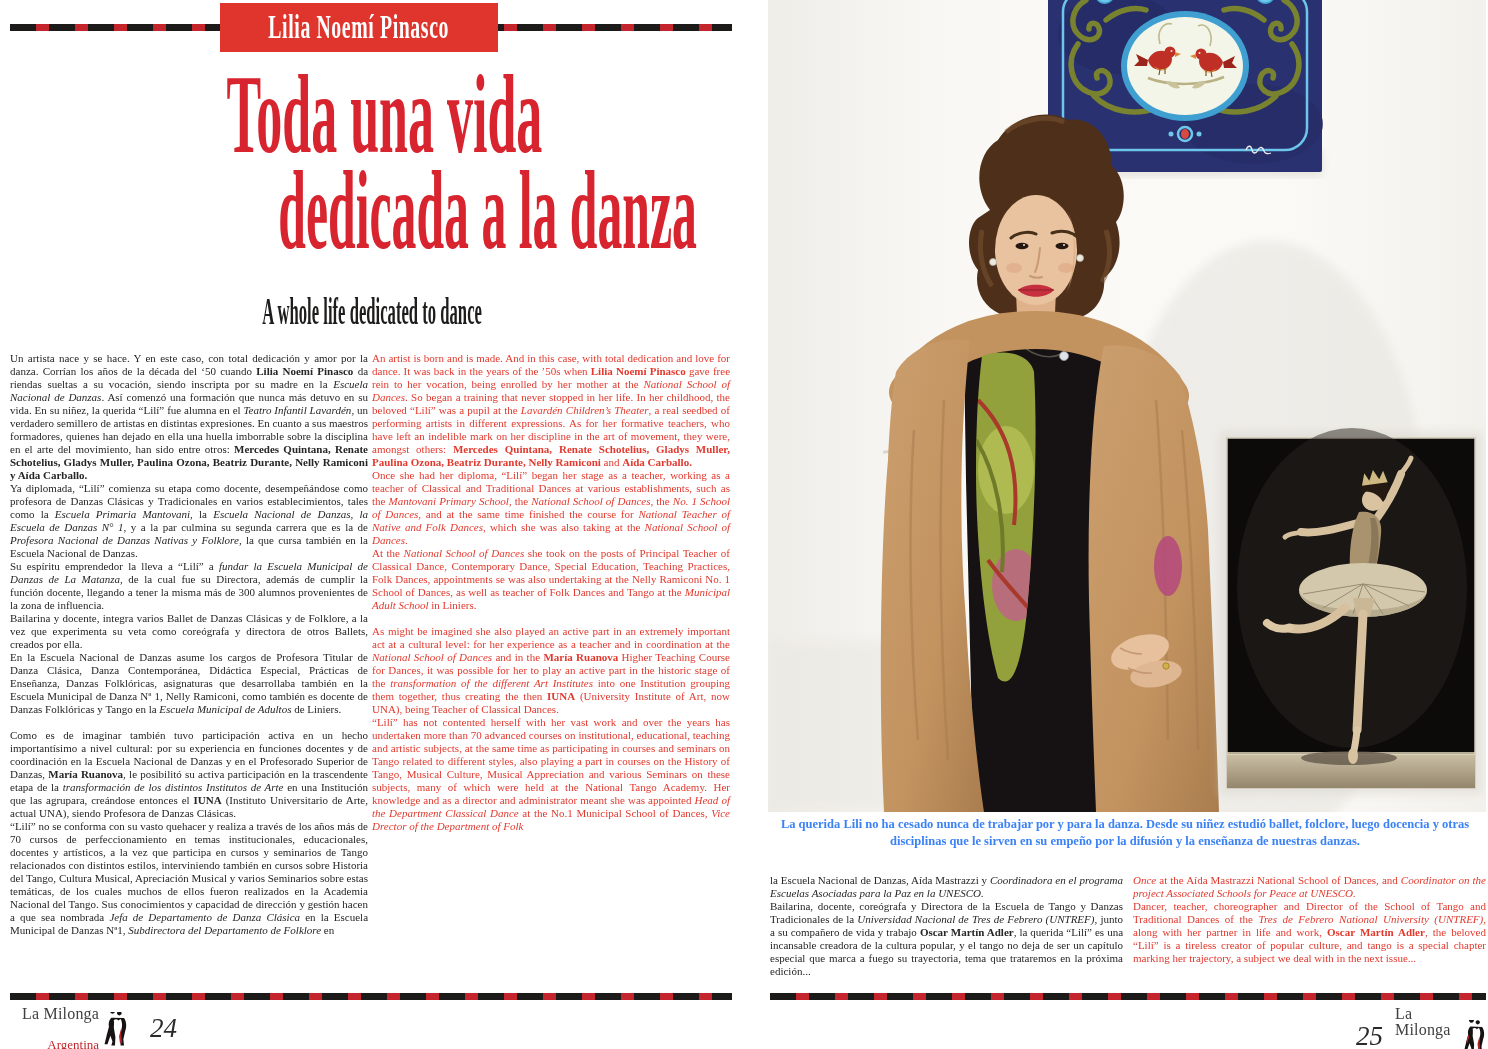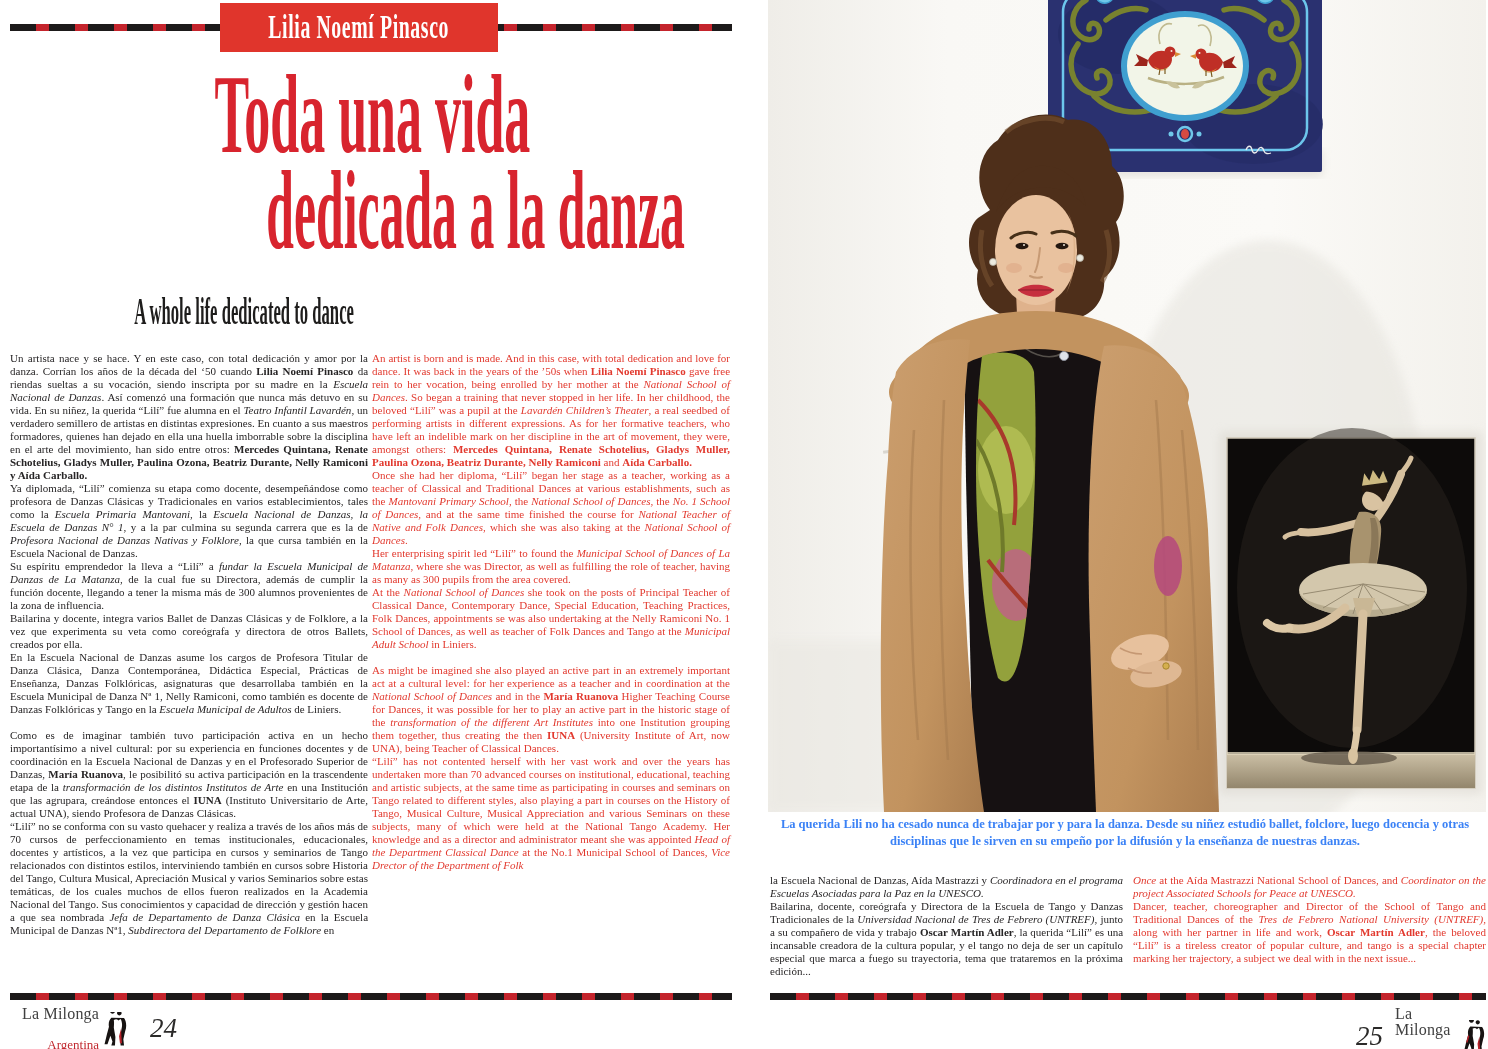--- a/index.html
+++ b/index.html
@@ -16,26 +16,26 @@
   
   .banner{
     left:220px;top:3px;width:278px;height:49px;background:#e0352c;
     display:flex;align-items:center;justify-content:center;z-index:3;
   }
   .banner span{
     display:inline-block;transform:scaleX(.60);transform-origin:center;
     white-space:nowrap;color:#ffffff;font-weight:700;font-size:33px;letter-spacing:1px;
   }
   
-  .title{left:0;top:66px;width:744px;text-align:center;color:#d8242e;font-weight:700;}
+  .title{left:12px;top:66px;width:744px;text-align:center;color:#d8242e;font-weight:700;}
   .title .l1,.title .l2{display:block;line-height:96px;font-size:113px;white-space:nowrap;}
   .title .l1 span,.title .l2 span{display:inline-block;transform-origin:center;white-space:nowrap;}
   .title .l1 span{transform:scaleX(.46);}
   .title .l2 span{transform:scaleX(.44);}
-  .subtitle{left:0;top:290px;width:744px;color:#1e1d1c;font-weight:700;font-size:37px;}
+  .subtitle{left:0;top:290px;width:744px;text-align:center;color:#1e1d1c;font-weight:700;font-size:37px;}
   .subtitle span{display:inline-block;transform:scaleX(.45);transform-origin:center;white-space:nowrap;}
   
   .col{top:352px;width:358px;font-size:11px;line-height:13px;text-align:justify;}
   .col p{margin:0;}
   .col p.gap{margin-top:13px;}
   .col b{font-weight:700;}
   .col i{font-style:italic;}
   #col-es-l{left:10px;color:#272526;}
   #col-en-l{left:372px;color:#e2392e;}
   #col-es-r{left:770px;top:874px;width:353px;color:#272526;}
@@ -81,21 +81,20 @@
     <p><span>Ya diplomada, “Lilí” comienza su etapa como docente, desempeñándose como profesora de Danzas Clásicas y Tradicionales en varios establecimientos, tales como la </span><i>Escuela Primaria Mantovani</i><span>, la </span><i>Escuela Nacional de Danzas, la Escuela de Danzas N° 1</i><span>, y a la par culmina su segunda carrera que es la de </span><i>Profesora Nacional de Danzas Nativas y Folklore</i><span>, la que cursa también en la Escuela Nacional de Danzas.</span></p>
     <p><span>Su espíritu emprendedor la lleva a “Lilí” a </span><i>fundar la Escuela Municipal de Danzas de La Matanza</i><span>, de la cual fue su Directora, además de cumplir la función docente, llegando a tener la misma más de 300 alumnos provenientes de la zona de influencia.</span></p>
     <p><span>Bailarina y docente, integra varios Ballet de Danzas Clásicas y de Folklore, a la vez que experimenta su veta como coreógrafa y directora de otros Ballets, creados por ella.</span></p>
     <p><span>En la Escuela Nacional de Danzas asume los cargos de Profesora Titular de Danza Clásica, Danza Contemporánea, Didáctica Especial, Prácticas de Enseñanza, Danzas Folklóricas, asignaturas que desarrollaba también en la Escuela Municipal de Danza Nª 1, Nelly Ramiconi, como también es docente de Danzas Folklóricas y Tango en la </span><i>Escuela Municipal de Adultos</i><span> de Liniers.</span></p>
     <p class="gap"><span>Como es de imaginar también tuvo participación activa en un hecho importantísimo a nivel cultural: por su experiencia en funciones docentes y de coordinación en la Escuela Nacional de Danzas y en el Profesorado Superior de Danzas, </span><b>María Ruanova</b><span>, le posibilitó su activa participación en la trascendente etapa de la </span><i>transformación de los distintos Institutos de Arte</i><span> en una Institución que las agrupara, creándose entonces el </span><b>IUNA</b><span> (Instituto Universitario de Arte, actual UNA), siendo Profesora de Danzas Clásicas.</span></p>
     <p><span>“Lilí” no se conforma con su vasto quehacer y realiza a través de los años más de 70 cursos de perfeccionamiento en temas institucionales, educacionales, docentes y artísticos, a la vez que participa en cursos y seminarios de Tango relacionados con distintos estilos, interviniendo también en cursos sobre Historia del Tango, Cultura Musical, Apreciación Musical y varios Seminarios sobre estas temáticas, de los cuales muchos de ellos fueron realizados en la Academia Nacional del Tango. Sus conocimientos y capacidad de dirección y gestión hacen a que sea nombrada </span><i>Jefa de Departamento de Danza Clásica</i><span> en la Escuela Municipal de Danzas Nª1, </span><i>Subdirectora del Departamento de Folklore</i><span> en</span></p>
   </div>
 <div id="col-en-l" class="abs col">
     <p><span>An artist is born and is made. And in this case, with total dedication and love for dance. It was back in the years of the ’50s when </span><b>Lilia Noemí Pinasco</b><span> gave free rein to her vocation, being enrolled by her mother at the </span><i>National School of Dances</i><span>. So began a training that never stopped in her life. In her childhood, the beloved “Lilí” was a pupil at the </span><i>Lavardén Children’s Theater</i><span>, a real seedbed of performing artists in different expressions. As for her formative teachers, who have left an indelible mark on her discipline in the art of movement, they were, amongst others: </span><b>Mercedes Quintana, Renate Schotelius, Gladys Muller, Paulina Ozona, Beatriz Durante, Nelly Ramiconi</b><span> and </span><b>Aída Carballo.</b></p>
     <p><span>Once she had her diploma, “Lilí” began her stage as a teacher, working as a teacher of Classical and Traditional Dances at various establishments, such as the </span><i>Mantovani Primary School,</i><span> the </span><i>National School of Dances,</i><span> the </span><i>No. 1 School of Dances,</i><span> and at the same time finished the course for </span><i>National Teacher of Native and Folk Dances</i><span>, which she was also taking at the </span><i>National School of Dances</i><span>.</span></p>
-    <p><span>Her enterprising spirit led “Lilí” to found the </span><i>Municipal School of Dances of La Matanza</i><span>, where she was Director, as well as fulfilling the role of teacher, having as many as 300 pupils from the area covered.</span></p>
     <p><span>At the </span><i>National School of Dances</i><span> she took on the posts of Principal Teacher of Classical Dance, Contemporary Dance, Special Education, Teaching Practices, Folk Dances, appointments se was also undertaking at the Nelly Ramiconi No. 1 School of Dances, as well as teacher of Folk Dances and Tango at the </span><i>Municipal Adult School</i><span> in Liniers.</span></p>
     <p class="gap"><span>As might be imagined she also played an active part in an extremely important act at a cultural level: for her experience as a teacher and in coordination at the </span><i>National School of Dances</i><span> and in the </span><b>María Ruanova</b><span> Higher Teaching Course for Dances, it was possible for her to play an active part in the historic stage of the </span><i>transformation of the different Art Institutes</i><span> into one Institution grouping them together, thus creating the then </span><b>IUNA</b><span> (University Institute of Art, now UNA), being Teacher of Classical Dances.</span></p>
     <p><span>“Lilí” has not contented herself with her vast work and over the years has undertaken more than 70 advanced courses on institutional, educational, teaching and artistic subjects, at the same time as participating in courses and seminars on Tango related to different styles, also playing a part in courses on the History of Tango, Musical Culture, Musical Appreciation and various Seminars on these subjects, many of which were held at the National Tango Academy. Her knowledge and as a director and administrator meant she was appointed </span><i>Head of the Department Classical Dance</i><span> at the No.1 Municipal School of Dances, </span><i>Vice Drector of the Department of Folk</i></p>
   </div>
 
 <div class="abs dash" style="left:10px;top:993px;width:722px;"></div>
 
 <div id="footer-left" class="abs footer">
   <div class="brand">
     <span class="b1">La Milonga</span>

